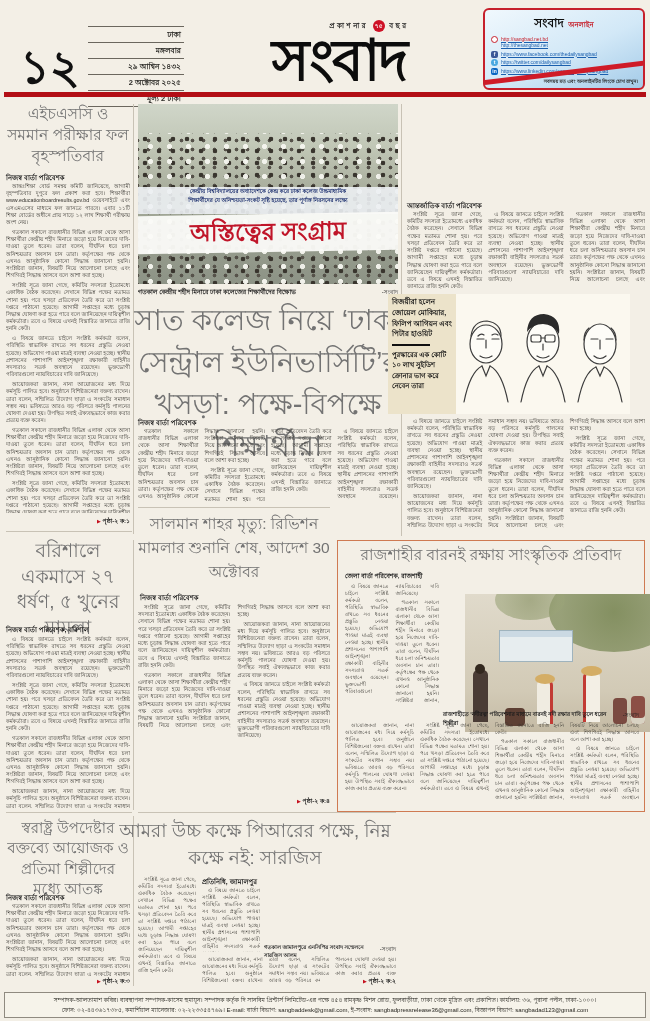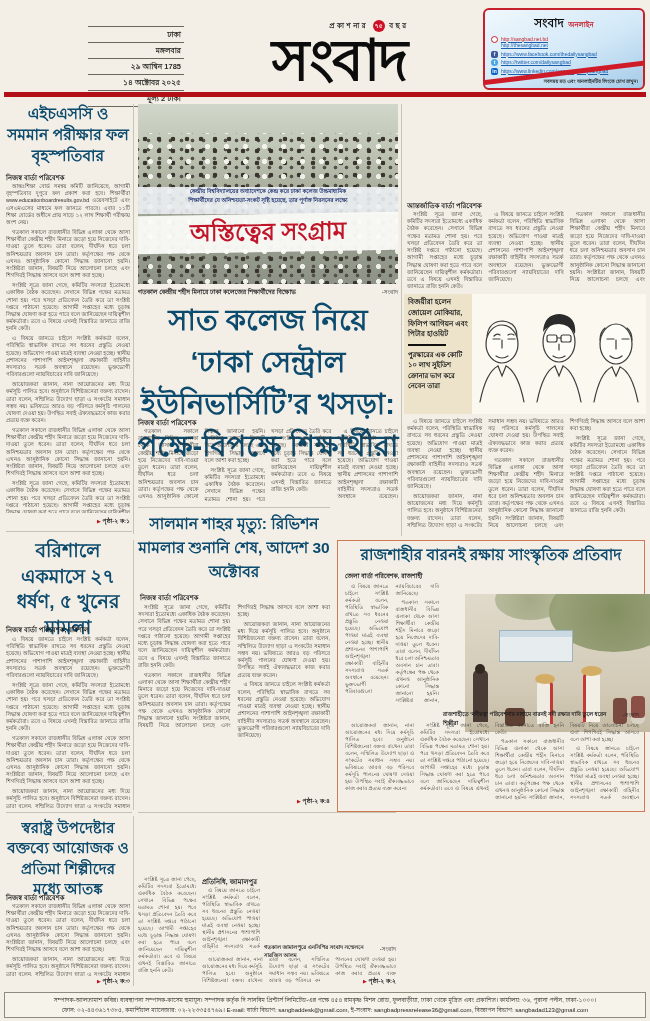--- a/index.html
+++ b/index.html
@@ -1,20 +1,20 @@
 <!DOCTYPE html>
 <html><head>
 <meta charset="utf-8">
 <style>
 *{margin:0;padding:0;box-sizing:border-box}
 html,body{background:#9a958c}
 body{font-family:"Liberation Sans","DejaVu Sans",sans-serif}
 .page{position:relative;width:650px;height:1021px;background:#f3efe6;margin:0 auto;overflow:hidden;color:#222}
 .abs{position:absolute}
-.hl{font-weight:700;color:#0c4a6e;text-align:center;line-height:1.35}
+.hl{font-weight:400;color:#737373;text-align:center;line-height:1.35}
 .byline{font-size:6.8px;font-weight:700;color:#181818}
 .t{font-size:5.4px;line-height:1.34;text-align:justify;color:#36342f;overflow:hidden}
 .t .para{display:block;text-indent:6px;margin-bottom:2.5px}
 .cols2{column-count:2;column-gap:7px}
 .cols3{column-count:3;column-gap:6px}
 .cols4{column-count:4;column-gap:6px}
 .vr{background:#c8c2b5;width:1px}
 .hrule{background:#c8c2b5;height:1px}
 .jump{font-size:6px;font-weight:700;text-align:right;color:#151515;background:#f3efe6}
 .jump .tri{color:#c5121f;font-size:5px}
@@ -46,26 +46,27 @@
 .blob{position:absolute;border-radius:50%}
 .fig{position:absolute}
 
 .pfoot{border:1px solid #8f8a80;background:#f6f3ea;text-align:center;font-size:6px;color:#26251f;padding:3px 8px;line-height:1.6}
 </style>
 </head>
 <body>
 
 <div class="page">
 
+  <div class="abs" style="left:20px;top:32px;width:66px;font-size:46px;font-weight:900;color:#111;font-family:'DejaVu Serif','Liberation Serif',serif">১২</div>
 
   <div class="abs" style="left:88px;top:26px;width:96px;border-top:1px solid #6b675e">
     <div class="daterow">ঢাকা</div>
     <div class="daterow">মঙ্গলবার</div>
-    <div class="daterow">২৯ আশ্বিন 1785</div>
-    <div class="daterow">১৪ অক্টোবর ২০২৫</div>
+    <div class="daterow">২৯ আশ্বিন ১৪৩২</div>
+    <div class="daterow">2 অক্টোবর ২০২৫</div>
     <div class="daterow">মূল্য 2 টাকা</div>
   </div>
 
   <div class="abs" style="left:205px;top:20px;width:268px">
     <div class="brandline" style="padding-left:60px">
       <span>প্রকাশনার</span>
       <span class="annum">৭৫</span>
       <span>বছর</span>
     </div>
     <div class="brand">সংবাদ</div>
@@ -137,21 +138,21 @@
     <span class="para">এ বিষয়ে জানতে চাইলে সংশ্লিষ্ট কর্মকর্তা বলেন, পরিস্থিতি স্বাভাবিক রাখতে সব ধরনের প্রস্তুতি নেওয়া হয়েছে। অভিযোগ পাওয়া মাত্রই ব্যবস্থা নেওয়া হচ্ছে। স্থানীয় প্রশাসনের পাশাপাশি আইনশৃঙ্খলা রক্ষাকারী বাহিনীর সদস্যরাও সতর্ক অবস্থানে রয়েছেন। ভুক্তভোগী পরিবারগুলো ন্যায়বিচারের দাবি জানিয়েছে।</span>
 
   </div>
 
   <div class="abs byline" style="left:407px;top:200px;width:150px">আন্তর্জাতিক বার্তা পরিবেশক</div>
   <div class="abs t cols3" style="left:407px;top:211px;width:238px;height:80px">
     <span class="para">সংশ্লিষ্ট সূত্রে জানা গেছে, কমিটির সদস্যরা ইতোমধ্যে একাধিক বৈঠক করেছেন। সেখানে বিভিন্ন পক্ষের মতামত শোনা হয়। পরে খসড়া প্রতিবেদন তৈরি করে তা সংশ্লিষ্ট দপ্তরে পাঠানো হয়েছে। আগামী সপ্তাহের মধ্যে চূড়ান্ত সিদ্ধান্ত ঘোষণা করা হতে পারে বলে জানিয়েছেন দায়িত্বশীল কর্মকর্তারা। তবে এ বিষয়ে এখনই বিস্তারিত জানাতে রাজি হননি কেউ।</span>
     <span class="para">এ বিষয়ে জানতে চাইলে সংশ্লিষ্ট কর্মকর্তা বলেন, পরিস্থিতি স্বাভাবিক রাখতে সব ধরনের প্রস্তুতি নেওয়া হয়েছে। অভিযোগ পাওয়া মাত্রই ব্যবস্থা নেওয়া হচ্ছে। স্থানীয় প্রশাসনের পাশাপাশি আইনশৃঙ্খলা রক্ষাকারী বাহিনীর সদস্যরাও সতর্ক অবস্থানে রয়েছেন। ভুক্তভোগী পরিবারগুলো ন্যায়বিচারের দাবি জানিয়েছে।</span>
     <span class="para">গতকাল সকালে রাজধানীর বিভিন্ন এলাকা থেকে আসা শিক্ষার্থীরা কেন্দ্রীয় শহীদ মিনারে জড়ো হয়ে নিজেদের দাবি-দাওয়া তুলে ধরেন। তারা বলেন, দীর্ঘদিন ধরে চলা অনিশ্চয়তার অবসান চান তারা। কর্তৃপক্ষের পক্ষ থেকে এখনও আনুষ্ঠানিক কোনো সিদ্ধান্ত জানানো হয়নি। সংশ্লিষ্টরা জানান, বিষয়টি নিয়ে আলোচনা চলছে এবং শিগগিরই সিদ্ধান্ত আসবে বলে আশা করা হচ্ছে।</span>
   </div>
-  <div class="abs" style="left:404px;top:294px;width:242px;height:120px;display:flex">
+  <div class="abs" style="left:388px;top:294px;width:242px;height:120px;display:flex">
     <div class="winfo" style="width:68px;flex:none">
       <div>বিজয়ীরা হলেন জোয়েল মোকিয়ার, ফিলিপ আগিয়ন এবং পিটার হাওয়িট</div>
       <div class="div"></div>
       <div style="font-size:6.8px">পুরস্কারের এক কোটি ১০ লাখ সুইডিশ ক্রোনার ভাগ করে নেবেন তারা</div>
     </div>
     <div class="ports" style="flex:1">
       <svg viewBox="0 0 174 104" width="100%" height="100%" preserveAspectRatio="xMidYMid meet">
         <g stroke="#3c3c3c" stroke-width="1.2" fill="none" stroke-linecap="round">
 
           <g transform="translate(2,4)">
@@ -249,20 +250,21 @@
   <div class="abs hrule" style="left:138px;top:812px;width:258px"></div>
   <div class="abs hl" style="left:6px;top:818px;width:124px;font-size:15px">স্বরাষ্ট্র উপদেষ্টার বক্তব্যে আয়োজক ও প্রতিমা শিল্পীদের মধ্যে আতঙ্ক</div>
   <div class="abs byline" style="left:6px;top:892px;width:124px">নিজস্ব বার্তা পরিবেশক</div>
   <div class="abs t" style="left:6px;top:903px;width:124px;height:80px">
     <span class="para">গতকাল সকালে রাজধানীর বিভিন্ন এলাকা থেকে আসা শিক্ষার্থীরা কেন্দ্রীয় শহীদ মিনারে জড়ো হয়ে নিজেদের দাবি-দাওয়া তুলে ধরেন। তারা বলেন, দীর্ঘদিন ধরে চলা অনিশ্চয়তার অবসান চান তারা। কর্তৃপক্ষের পক্ষ থেকে এখনও আনুষ্ঠানিক কোনো সিদ্ধান্ত জানানো হয়নি। সংশ্লিষ্টরা জানান, বিষয়টি নিয়ে আলোচনা চলছে এবং শিগগিরই সিদ্ধান্ত আসবে বলে আশা করা হচ্ছে।</span>
     <span class="para">আয়োজকরা জানান, নানা আয়োজনের মধ্য দিয়ে কর্মসূচি পালিত হবে। অনুষ্ঠানে বিশিষ্টজনেরা বক্তব্য রাখেন। তারা বলেন, সম্মিলিত উদ্যোগ ছাড়া এ সংকটের সমাধান সম্ভব নয়। ভবিষ্যতে আরও বড় পরিসরে কর্মসূচি পালনের ঘোষণা দেওয়া হয়। উপস্থিত সবাই ঐক্যবদ্ধভাবে কাজ করার প্রত্যয় ব্যক্ত করেন।</span>
   </div>
   <div class="abs jump" style="left:6px;top:976px;width:124px"><span class="tri">▶</span> <span>পৃষ্ঠা-২ ক:৩</span></div>
   <div class="abs vr" style="left:133px;top:816px;height:170px"></div>
 
+  <div class="abs hl" style="left:112px;top:818px;width:286px;font-size:18.5px;line-height:1.45">আমরা উচ্চ কক্ষে পিআরের পক্ষে, নিম্ন কক্ষে নই: সারজিস</div>
   <div class="abs byline" style="left:202px;top:876px;width:100px">প্রতিনিধি, জামালপুর</div>
   <div class="abs t" style="left:138px;top:876px;width:58px;height:108px;font-size:5.2px">
     <span class="para">সংশ্লিষ্ট সূত্রে জানা গেছে, কমিটির সদস্যরা ইতোমধ্যে একাধিক বৈঠক করেছেন। সেখানে বিভিন্ন পক্ষের মতামত শোনা হয়। পরে খসড়া প্রতিবেদন তৈরি করে তা সংশ্লিষ্ট দপ্তরে পাঠানো হয়েছে। আগামী সপ্তাহের মধ্যে চূড়ান্ত সিদ্ধান্ত ঘোষণা করা হতে পারে বলে জানিয়েছেন দায়িত্বশীল কর্মকর্তারা। তবে এ বিষয়ে এখনই বিস্তারিত জানাতে রাজি হননি কেউ।</span>
   </div>
   <div class="abs t" style="left:202px;top:887px;width:58px;height:65px;font-size:5.2px">
     <span class="para">এ বিষয়ে জানতে চাইলে সংশ্লিষ্ট কর্মকর্তা বলেন, পরিস্থিতি স্বাভাবিক রাখতে সব ধরনের প্রস্তুতি নেওয়া হয়েছে। অভিযোগ পাওয়া মাত্রই ব্যবস্থা নেওয়া হচ্ছে। স্থানীয় প্রশাসনের পাশাপাশি আইনশৃঙ্খলা রক্ষাকারী বাহিনীর সদস্যরাও সতর্ক অবস্থানে রয়েছেন। ভুক্তভোগী পরিবারগুলো ন্যায়বিচারের দাবি জানিয়েছে।</span>
   </div>
 
   <div class="abs caption" style="left:264px;top:944px;width:132px;font-size:5.4px">
     <span>গতকাল জামালপুরে এনসিপির সংবাদ সম্মেলনে সারজিস আলম</span>

